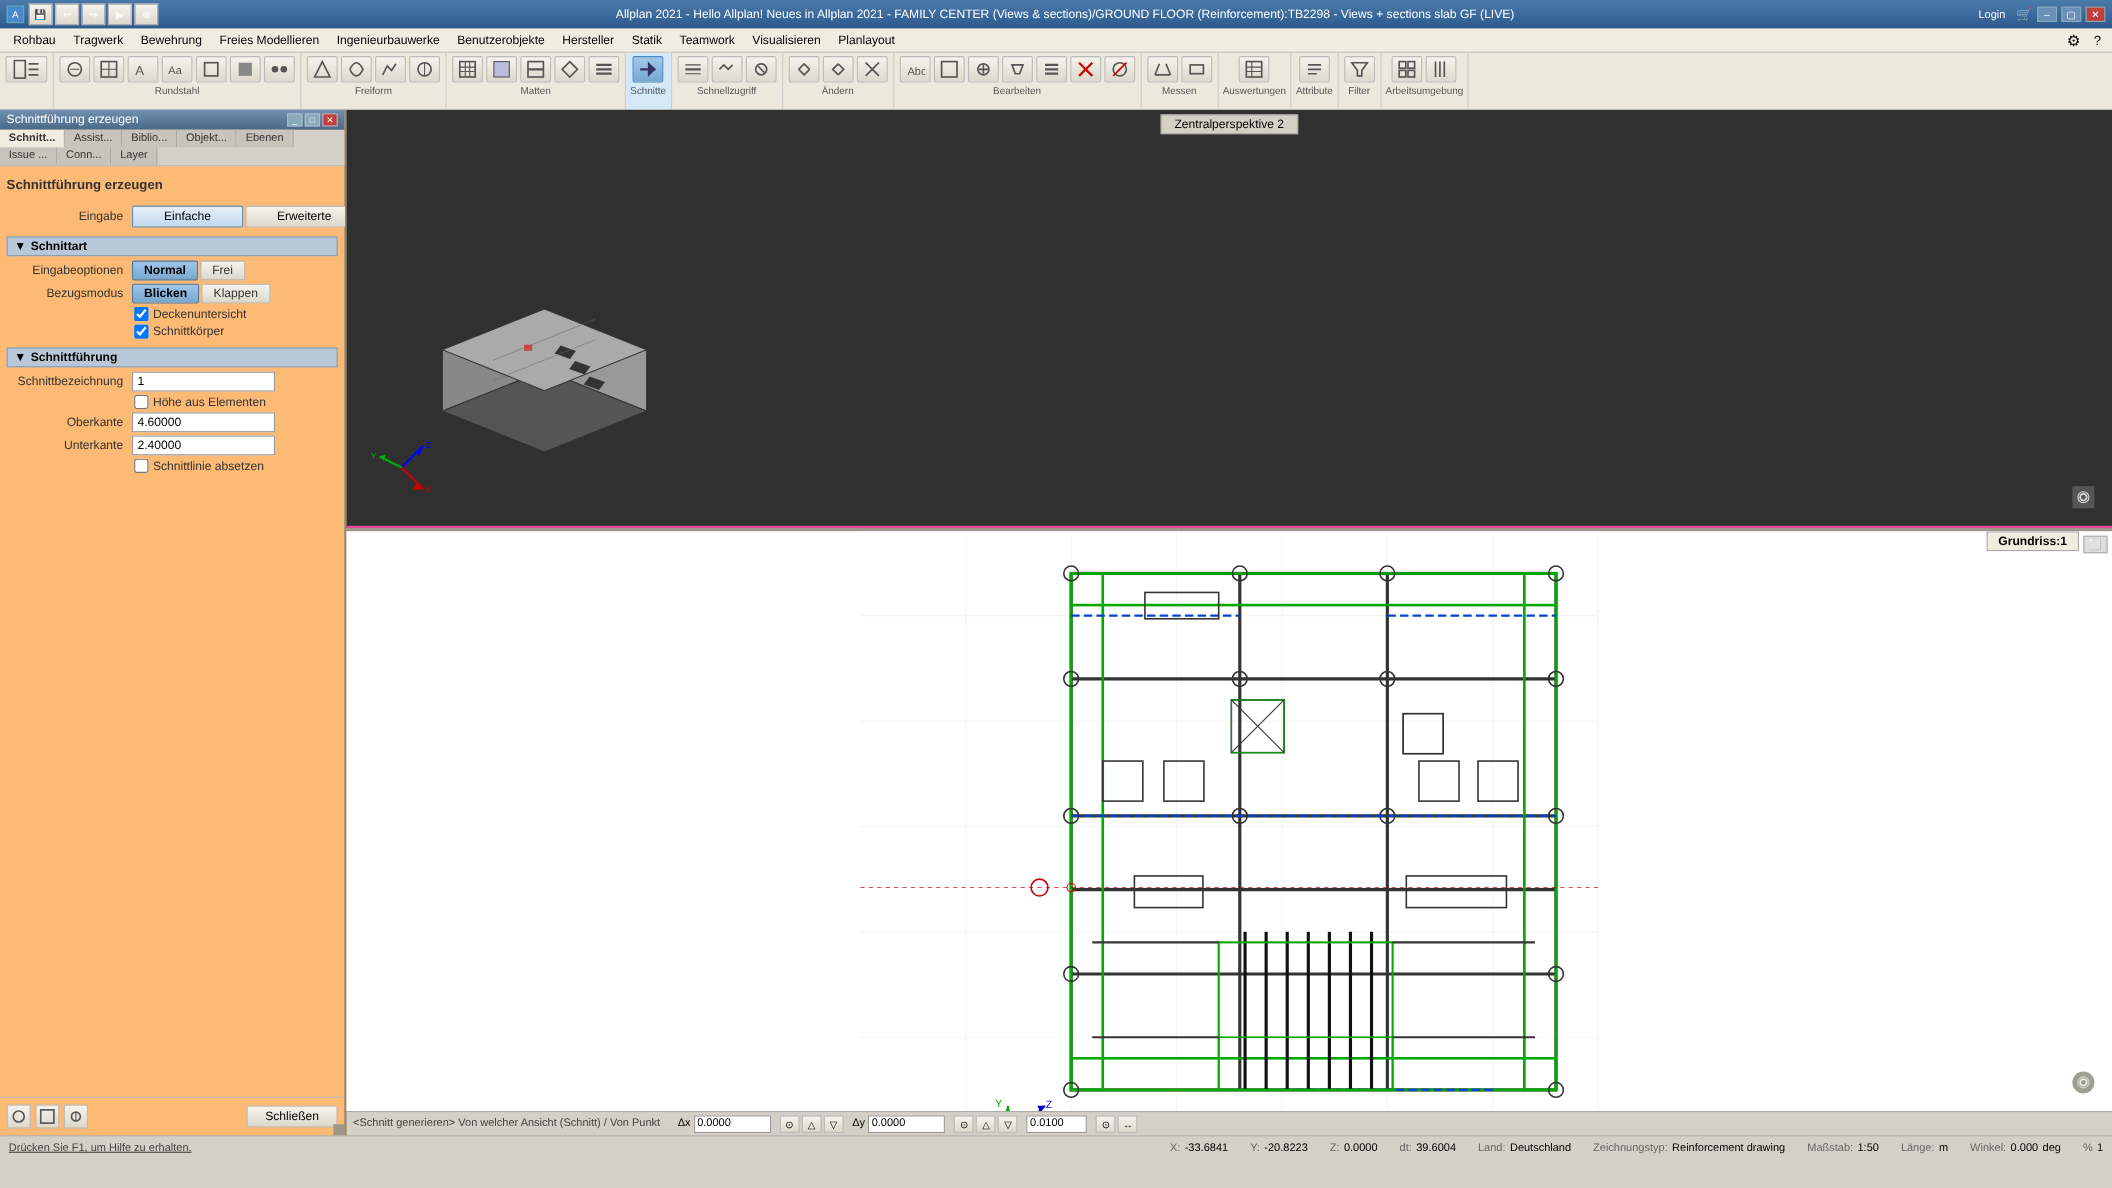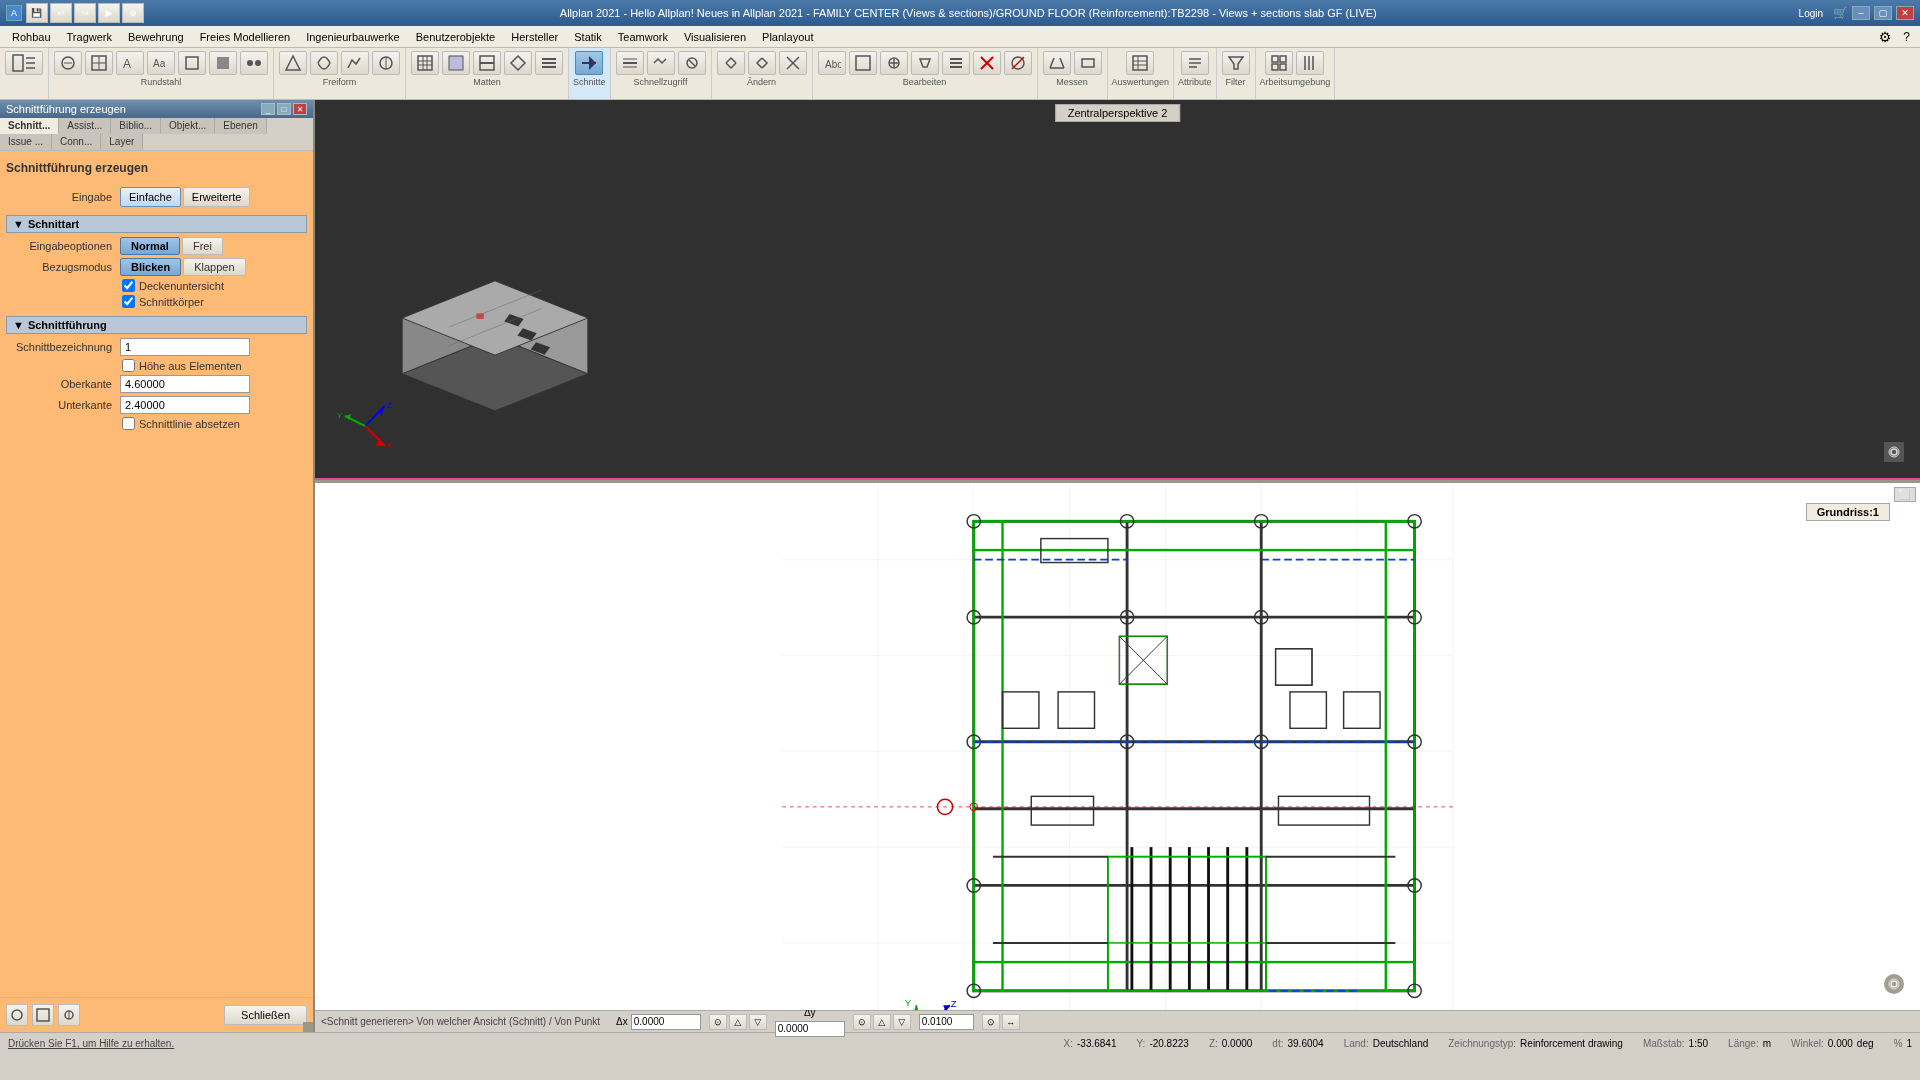--- a/index.html
+++ b/index.html
@@ -205,21 +205,21 @@
       color: #333;
     }
 
     
     .input-tabs {
       display: flex;
       margin: 4px 0;
       gap: 2px;
     }
     .input-tab-btn {
-      padding: 3px 8px;
+      padding: 3px 28px;
       background: linear-gradient(to bottom, #f5f3ed, #ddd8cc);
       border: 1px solid #bbb;
       border-radius: 2px;
       cursor: pointer;
       font-size: 11px;
     }
     .input-tab-btn.active {
       background: linear-gradient(to bottom, #e8f0f8, #c0d8f0);
       border-color: #6090c0;
     }
@@ -367,21 +367,21 @@
       cursor: pointer;
       display: flex;
       align-items: center;
       justify-content: center;
       font-size: 9px;
     }
 
     
     .grundriss-label {
       position: absolute;
-      top: 20px;
+      top: 0;
       right: 30px;
       background: #f0ece0;
       border: 1px solid #aaa;
       padding: 2px 10px;
       font-size: 11px;
       font-weight: bold;
       z-index: 10;
     }
 
     
@@ -1046,21 +1046,21 @@
       <div style="display:flex;align-items:center;gap:3px;margin-left:8px;">
         <span>Δx</span>
         <input type="text" class="coord-input" value="0.0000" style="">
       </div>
 
       <div style="display:flex;gap:2px;">
         <div class="qb-btn" style="width:18px;height:16px;">⊙</div>
         <div class="qb-btn" style="width:18px;height:16px;">△</div>
         <div class="qb-btn" style="width:18px;height:16px;">▽</div>
       </div>
-      <div style="display:flex;align-items:center;gap:3px;flex-direction:column;">
+      <div style="display:flex;align-items:center;gap:3px;">
         <span>Δy</span>
         <input type="text" class="coord-input" value="0.0000" style="">
       </div>
       <div style="display:flex;gap:2px;">
         <div class="qb-btn" style="width:18px;height:16px;">⊙</div>
         <div class="qb-btn" style="width:18px;height:16px;">△</div>
         <div class="qb-btn" style="width:18px;height:16px;">▽</div>
       </div>
       <input type="text" class="coord-input narrow" value="0.0100" style="">
       <div style="display:flex;gap:2px;">

